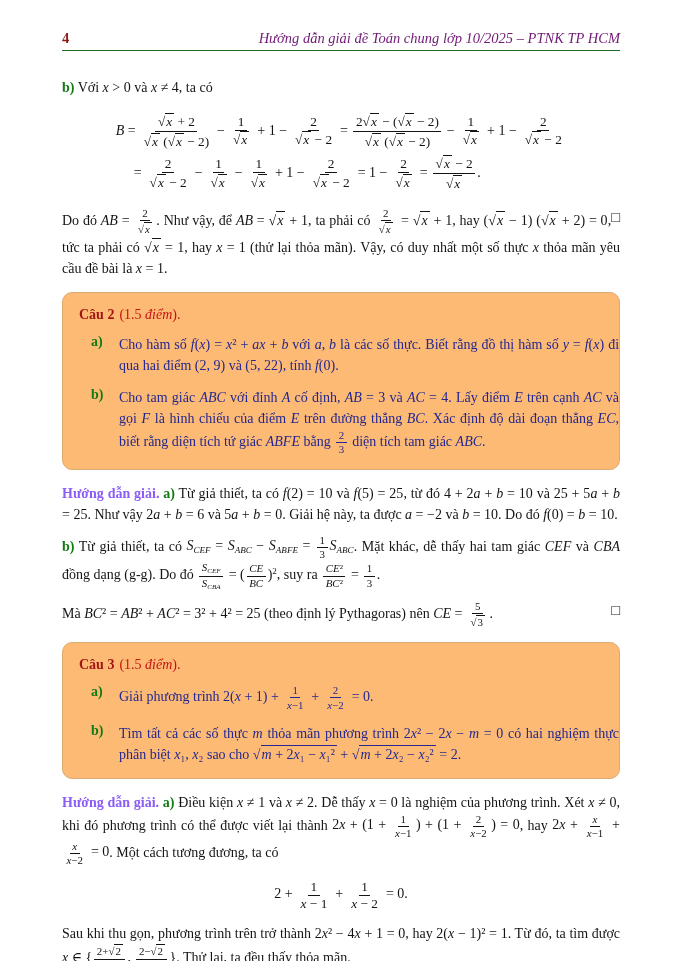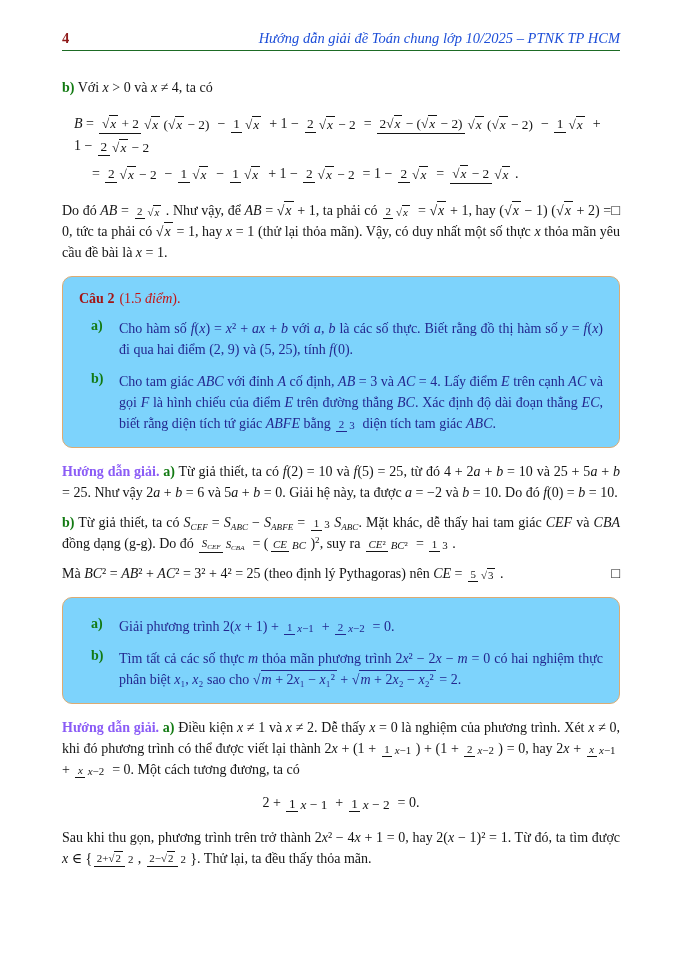--- a/index.html
+++ b/index.html
@@ -5,33 +5,33 @@
   html,body{margin:0;padding:0;background:#ffffff;}
   body{width:680px;height:961px;overflow:hidden;
        font-family:"Liberation Serif","DejaVu Serif",serif;
        font-size:14px;color:#141414;}
   .page{box-sizing:border-box;width:680px;height:961px;overflow:hidden;
         padding:30px 60px 10px 62px;}
 
   
   .hdr{display:flex;justify-content:space-between;align-items:baseline;}
   .pgnum{font-weight:bold;color:#8f1a1a;font-size:14.5px;}
-  .doctitle{font-style:italic;color:#1d4ed8;font-size:14.5px;}
+  .doctitle{font-style:italic;color:#701a75;font-size:14.5px;}
   .rule{border:none;border-top:1.6px solid #1d6b24;margin:3px 0 0 0;}
 
   
   p{margin:9px 0;text-align:justify;line-height:1.5;}
   .glabel{color:#127a12;font-weight:bold;}
   .lead{color:#8b5cf6;font-weight:bold;}
   .qed{float:right;font-size:1.05em;line-height:1.4;}
 
   
   .math{white-space:normal;}
   .math i{font-style:italic;}
-  .fr{display:inline-flex;align-items:center;
+  .fr{display:inline-flex;flex-direction:column;align-items:center;
       vertical-align:middle;margin:0 2px;line-height:1.15;font-size:0.78em;
       text-align:right;}
   .fr .num{border-bottom:1px solid currentColor;padding:0 2.5px 0.5px;}
   .fr .den{padding:0.5px 2.5px 0;}
   .display .fr{font-size:0.95em;}
   .sqrt{white-space:nowrap;}
   .sqrt .rad{display:inline-block;}
   .sqrt .radicand{display:inline-block;border-top:1px solid currentColor;
       padding:0 2px 0 1px;line-height:1.25;}
   sup,sub{font-size:0.65em;line-height:1;}
@@ -39,22 +39,22 @@
   sup{vertical-align:0.5em;}
 
   
   .display{text-align:center;margin:10px 0 10px;line-height:1.6;}
   .display-inner{display:inline-block;text-align:left;}
   .display-line{margin:5px 12px;}
   .display-line.indent{padding-left:18px;}
   .display-center{text-align:center;margin:12px 0;font-family:Liberation Serif, serif;}
 
   
-  .qbox{border:1.5px solid #dcab72;border-radius:10px;background:#7dd3fc;
-        padding:9px 16px 2px 16px;margin:13px 0;color:#23278f;}
+  .qbox{border:1.5px solid #dcab72;border-radius:10px;background:#fdba74;
+        padding:9px 0 2px 16px;margin:13px 0;color:#23278f;}
   .qhead{margin:2px 0 6px 0;}
   .qhead b{color:#a31515;}
   .pts{color:#c61212;margin-left:5px;}
   .qitem{display:flex;margin:9px 0 11px 12px;}
   .qitem .qlabel{flex:none;width:28px;color:#127a12;font-weight:bold;}
   .qitem .qtext{flex:1;text-align:justify;line-height:1.5;}
 </style>
 </head>
 <body>
 
@@ -116,21 +116,21 @@
             <span class="den"><span class="sqrt"><span class="rad">√</span><span class="radicand"><i>x</i></span></span></span>
           </span></span>. Như vậy, để <span class="math"><i>AB</i> = <span class="sqrt"><span class="rad">√</span><span class="radicand"><i>x</i></span></span> + 1</span>, ta phải có <span class="math"><span class="fr">
             <span class="num">2</span>
             <span class="den"><span class="sqrt"><span class="rad">√</span><span class="radicand"><i>x</i></span></span></span>
           </span> = <span class="sqrt"><span class="rad">√</span><span class="radicand"><i>x</i></span></span> + 1</span>, hay <span class="math">(<span class="sqrt"><span class="rad">√</span><span class="radicand"><i>x</i></span></span> − 1) (<span class="sqrt"><span class="rad">√</span><span class="radicand"><i>x</i></span></span> + 2) = 0</span>, tức ta phải có <span class="math"><span class="sqrt"><span class="rad">√</span><span class="radicand"><i>x</i></span></span> = 1</span>, hay <span class="math"><i>x</i> = 1</span> (thử lại thỏa mãn). Vậy, có duy nhất một số thực <span class="math"><i>x</i></span> thỏa mãn yêu cầu đề bài là <span class="math"><i>x</i> = 1</span>.</span></p>
 
   <div class="qbox">
     <p class="qhead"><b>Câu 2</b><span class="pts"><span>(1.5</span> <i>điểm</i><span>).</span></span></p>
     <div class="qitem">
       <span class="qlabel">a)</span>
-      <span class="qtext">Cho hàm số <span class="math"><i>f</i>(<i>x</i>) = <i>x</i>² + <i>ax</i> + <i>b</i></span> với <span class="math"><i>a</i>, <i>b</i></span> là các số thực. Biết rằng đồ thị hàm số <span class="math"><i>y</i> = <i>f</i>(<i>x</i>)</span> đi qua hai điểm <span class="math">(2, 9)</span> và <span class="math">(5, 25)</span>, tính <span class="math"><i>f</i>(0)</span>.</span>
+      <span class="qtext">Cho hàm số <span class="math"><i>f</i>(<i>x</i>) = <i>x</i>² + <i>ax</i> + <i>b</i></span> với <span class="math"><i>a</i>, <i>b</i></span> là các số thực. Biết rằng đồ thị hàm số <span class="math"><i>y</i> = <i>f</i>(<i>x</i>)</span> đi qua hai điểm <span class="math">(2, 9)</span> và <span class="math">(5, 22)</span>, tính <span class="math"><i>f</i>(0)</span>.</span>
     </div>
     <div class="qitem">
       <span class="qlabel">b)</span>
       <span class="qtext">Cho tam giác <span class="math"><i>ABC</i></span> với đỉnh <span class="math"><i>A</i></span> cố định, <span class="math"><i>AB</i> = 3</span> và <span class="math"><i>AC</i> = 4</span>. Lấy điểm <span class="math"><i>E</i></span> trên cạnh <span class="math"><i>AC</i></span> và gọi <span class="math"><i>F</i></span> là hình chiếu của điểm <span class="math"><i>E</i></span> trên đường thẳng <span class="math"><i>BC</i></span>. Xác định độ dài đoạn thẳng <span class="math"><i>EC</i></span>, biết rằng diện tích tứ giác <span class="math"><i>ABFE</i></span> bằng <span class="math"><span class="fr">
               <span class="num">2</span>
               <span class="den">3</span>
             </span></span> diện tích tam giác <span class="math"><i>ABC</i></span>.</span>
     </div>
   </div>
 
@@ -152,20 +152,21 @@
             <span class="num">1</span>
             <span class="den">3</span>
           </span></span>.</span></p>
 
   <p><span class="qed">□</span><span>Mà <span class="math"><i>BC</i>² = <i>AB</i>² + <i>AC</i>² = 3² + 4² = 25</span> (theo định lý Pythagoras) nên <span class="math"><i>CE</i> = <span class="fr">
             <span class="num">5</span>
             <span class="den"><span class="sqrt"><span class="rad">√</span><span class="radicand">3</span></span></span>
           </span></span>.</span></p>
 
   <div class="qbox">
+    <p class="qhead"><b>Câu 3</b><span class="pts"><span>(1.5</span> <i>điểm</i><span>).</span></span></p>
     <div class="qitem">
       <span class="qlabel">a)</span>
       <span class="qtext">Giải phương trình <span class="math">2(<i>x</i> + 1) + <span class="fr">
               <span class="num">1</span>
               <span class="den"><i>x</i>−1</span>
             </span> + <span class="fr">
               <span class="num">2</span>
               <span class="den"><i>x</i>−2</span>
             </span> = 0</span>.</span>
     </div>

